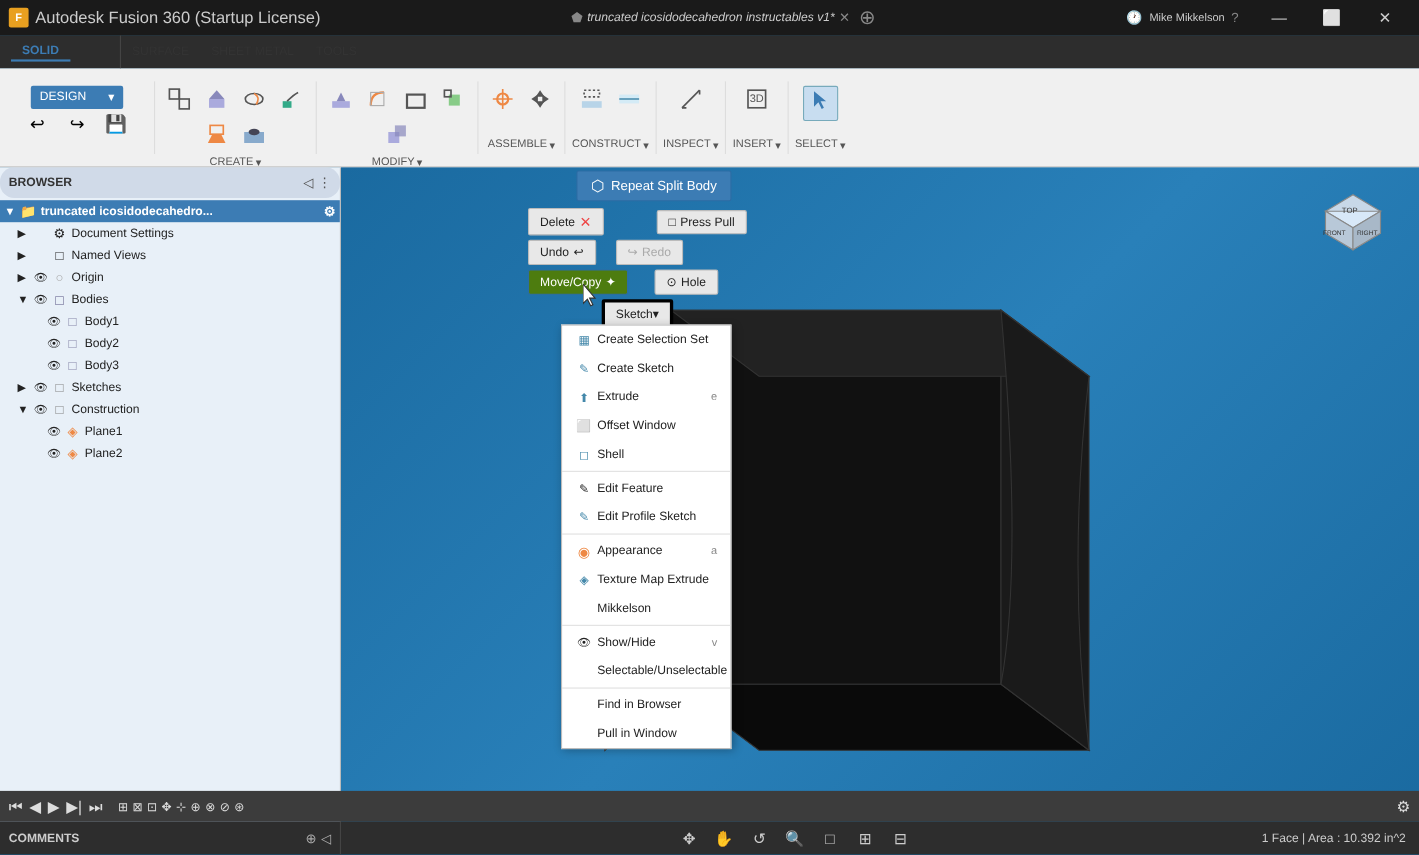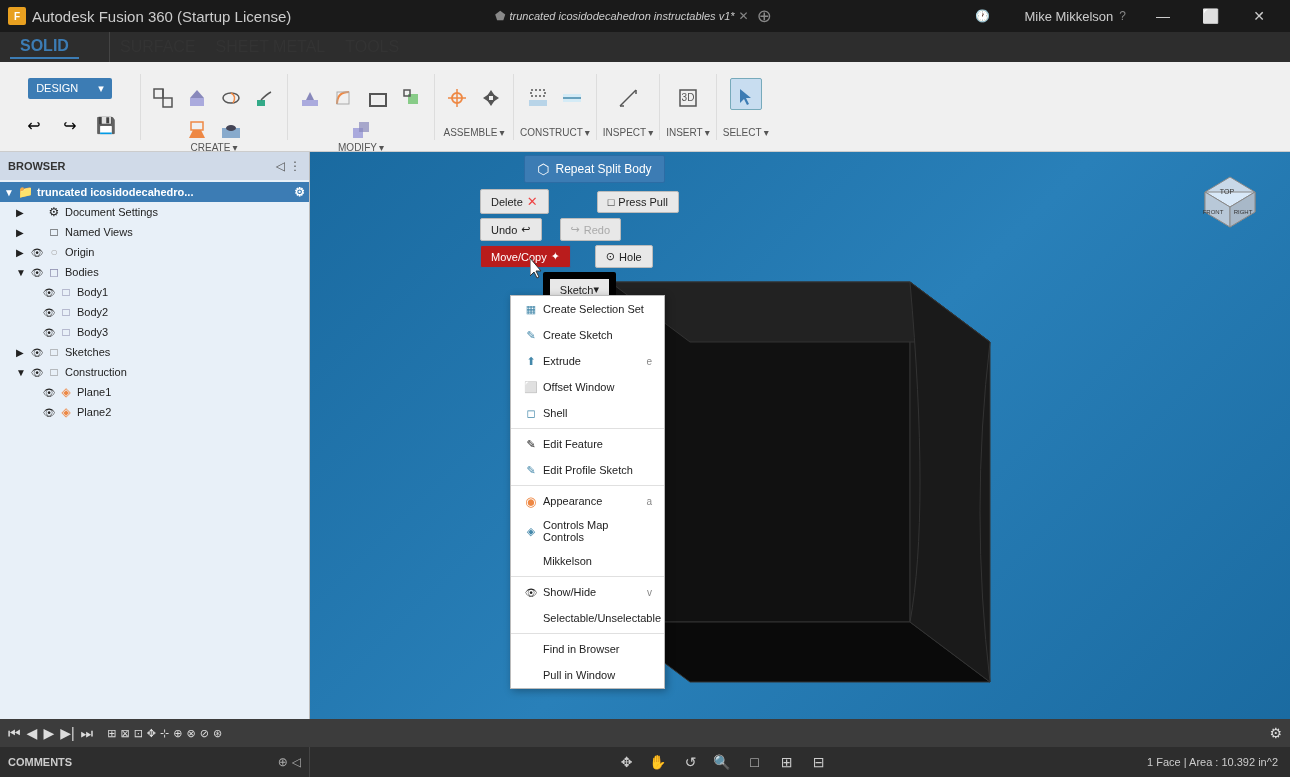--- a/index.html
+++ b/index.html
@@ -22,35 +22,35 @@
       display: flex; align-items: center; z-index: 99;
     }
 
     
     #toolbar {
       position: absolute; top: 62px; left: 0; right: 0; height: 90px; background: #f0f0f0;
       display: flex; align-items: center; z-index: 98; border-bottom: 1px solid #ccc;
     }
     .toolbar-section { display: flex; flex-direction: column; align-items: center; padding: 4px 8px; border-right: 1px solid #ddd; height: 100%; justify-content: center; }
     .toolbar-section .design-btn { background: #3c7cb4; color: white; padding: 4px 8px; border-radius: 2px; font-size: 11px; cursor: pointer; display: flex; align-items: flex-start; gap: 20px; }
-    .toolbar-tab { padding: 2px 10px; font-size: 16px; color: #333; cursor: pointer; }
+    .toolbar-tab { padding: 2px 10px; font-size: 11px; color: #333; cursor: pointer; }
     .toolbar-tab.active { border-bottom: 2px solid #3c7cb4; color: #3c7cb4; font-weight: bold; }
     .tb-group { display: flex; flex-direction: column; align-items: center; padding: 2px 6px; border-right: 1px solid #ddd; height: 66px; justify-content: space-between; padding-top: 4px; padding-bottom: 2px; }
     .tb-group .icons-row { display: flex; align-items: center; gap: 2px; }
     .tb-group .label-row { font-size: 10px; color: #555; display: flex; align-items: center; gap: 2px; cursor: pointer; }
-    .tb-icon { width: 32px; height: 32px; display: flex; align-items: flex-end; justify-content: center; cursor: pointer; border-radius: 2px; font-size: 16px; }
+    .tb-icon { width: 32px; height: 32px; display: flex; align-items: flex-start; justify-content: center; cursor: pointer; border-radius: 2px; font-size: 16px; }
     .tb-icon svg { width: 24px; height: 24px; }
     .design-section { padding: 0 10px; border-right: 1px solid #ddd; height: 66px; display: flex; align-items: center; justify-content: center; }
 
     
     #viewport { position: absolute; top: 152px; left: 310px; right: 0; bottom: 30px; background: linear-gradient(135deg, #1a6aa0 0%, #2980b9 50%, #1a6aa0 100%); overflow: hidden; }
 
     
     #browser { position: absolute; top: 152px; left: 0; width: 310px; bottom: 30px; background: #e8f0f8; border-right: 1px solid #bbb; display: flex; flex-direction: column; }
-    #browser-header { height: 28px; background: #d0dae8; display: flex; align-items: center; padding: 12px 8px; justify-content: space-between; }
+    #browser-header { height: 28px; background: #d0dae8; display: flex; align-items: center; padding: 12px 8px; justify-content: space-between; border-radius: 13px; }
     #browser-header .title { font-size: 11px; font-weight: bold; color: #333; }
     #browser-header .actions { display: flex; align-items: center; gap: 4px; }
     .browser-action { font-size: 12px; cursor: pointer; color: #555; }
     .browser-tree { flex: 1; overflow-y: auto; padding: 2px 0; }
     .tree-item { display: flex; align-items: center; padding: 2px 4px; cursor: pointer; font-size: 11px; color: #222; }
     .tree-item .indent { width: 12px; flex-shrink: 0; }
     .tree-item .arrow { width: 14px; flex-shrink: 0; font-size: 10px; }
     .tree-item .icon { width: 16px; height: 16px; flex-shrink: 0; margin-right: 3px; display: flex; align-items: center; justify-content: center; font-size: 12px; }
     .tree-item .name { flex: 1; white-space: nowrap; overflow: hidden; text-overflow: ellipsis; }
     .eye-icon { width: 14px; height: 14px; display: flex; align-items: center; justify-content: center; font-size: 10px; margin-right: 2px; }
@@ -60,23 +60,23 @@
     .menu-item { padding: 5px 12px; font-size: 11px; color: #222; cursor: pointer; display: flex; align-items: center; justify-content: space-between; }
     .menu-item .shortcut { color: #888; font-size: 10px; }
     .menu-item .icon { width: 16px; height: 16px; margin-right: 4px; display: flex; align-items: center; justify-content: center; font-size: 11px; flex-shrink: 0; }
     .menu-item-row { display: flex; align-items: center; }
     .menu-separator { height: 1px; background: #e0e0e0; margin: 2px 0; }
 
     
     #floating-toolbar { position: absolute; top: 155px; left: 480px; z-index: 190; }
     .float-row { display: flex; align-items: center; gap: 4px; margin-bottom: 4px; }
     .float-btn { background: #e8e8e8; border: 1px solid #bbb; border-radius: 2px; padding: 4px 10px; font-size: 11px; cursor: pointer; display: flex; align-items: center; gap: 4px; color: #222; white-space: nowrap; }
-    .float-btn.blue { background: #b91c1c; color: white; border-color: #2c6ca4; }
+    .float-btn.blue { background: #4d7c0f; color: white; border-color: #2c6ca4; }
     .float-btn.disabled { color: #aaa; }
-    .sketch-dropdown { background: #e8e8e8; border: 7px solid #000000; border-radius: 2px; padding: 4px 10px; font-size: 11px; cursor: pointer; display: flex; align-items: center; gap: 0; color: #222; }
+    .sketch-dropdown { background: #e8e8e8; border: 3px solid #000000; border-radius: 2px; padding: 4px 10px; font-size: 11px; cursor: pointer; display: flex; align-items: center; gap: 0; color: #222; }
     .repeat-btn { background: #3c7cb4; color: white; border: 1px solid #2c6ca4; border-radius: 2px; padding: 5px 12px; font-size: 12px; cursor: pointer; display: flex; align-items: center; gap: 6px; }
 
     
     #status-bar { position: absolute; bottom: 0; left: 0; right: 0; height: 30px; background: #2d2d2d; display: flex; align-items: center; z-index: 99; }
     #comments-section { width: 310px; height: 30px; display: flex; align-items: center; padding: 0 8px; border-right: 1px solid #444; }
     #comments-section .label { color: #ccc; font-size: 11px; font-weight: bold; flex: 1; }
     #comments-section .actions { display: flex; gap: 4px; }
     #viewport-status { flex: 1; display: flex; align-items: center; justify-content: center; gap: 8px; }
     .vp-tool { width: 24px; height: 24px; display: flex; align-items: center; justify-content: center; color: #ccc; cursor: pointer; font-size: 14px; }
     #info-bar { padding: 0 12px; color: #ccc; font-size: 11px; }
@@ -103,21 +103,21 @@
   </div>
   <div style="display:flex; align-items:center; gap:4px; flex:1; justify-content:center;">
     <span style="color:#888; font-size:12px;">⬟</span>
     <span style="color:#ccc; font-size:11px;font-style:italic;">truncated icosidodecahedron instructables v1*</span>
     <span style="color:#888; font-size:12px; cursor:pointer;">✕</span>
     <span style="color:#888; font-size:18px; margin-left:4px; cursor:pointer;">⊕</span>
   </div>
   <div class="right">
     <div style="display:flex; align-items:center; gap:6px; margin-right:12px;">
       <span style="color:#888; font-size:12px; cursor:pointer;">🕐</span>
-      <span style="color:#ccc; font-size:13px;margin-left:28px;">Mike Mikkelson</span>
+      <span style="color:#ccc; font-size:10px;">Mike Mikkelson</span>
       <span style="color:#888; font-size:12px; cursor:pointer;">?</span>
     </div>
     <div class="win-btn">—</div>
     <div class="win-btn">⬜</div>
     <div class="win-btn close">✕</div>
   </div>
 </div>
 
 <div id="tab-bar">
   <div style="width:110px; height:30px; display:flex; align-items:center; padding: 0 10px; border-right:1px solid #444;">
@@ -573,21 +573,21 @@
   <div class="menu-item">
     <div class="menu-item-row">
       <span class="icon" style="color:#e84; font-size:13px;">◉</span>
       <span>Appearance</span>
     </div>
     <span class="shortcut">a</span>
   </div>
   <div class="menu-item">
     <div class="menu-item-row">
       <span class="icon icon-blue">◈</span>
-      <span>Controls Map Controls</span>
+      <span>Texture Map Extrude</span>
     </div>
   </div>
   <div class="menu-item">
     <div class="menu-item-row">
       <span class="icon"></span>
       <span>Mikkelson</span>
     </div>
   </div>
   <div class="menu-separator"></div>
   <div class="menu-item">

